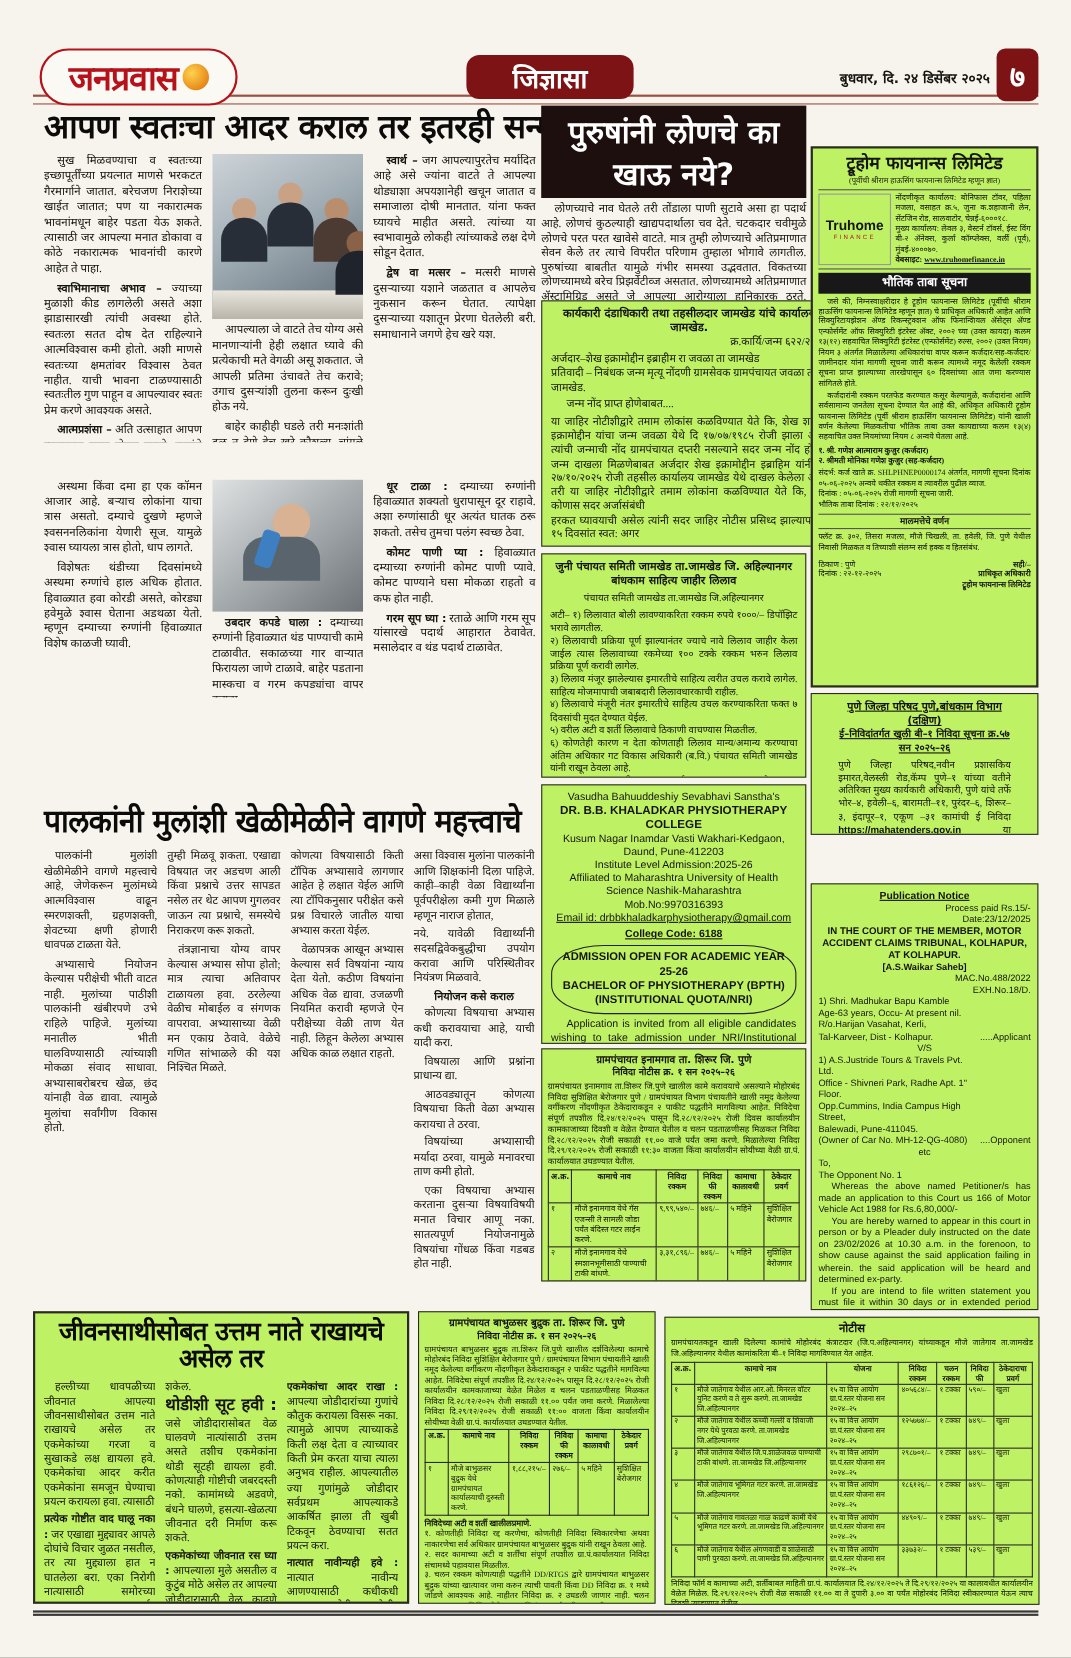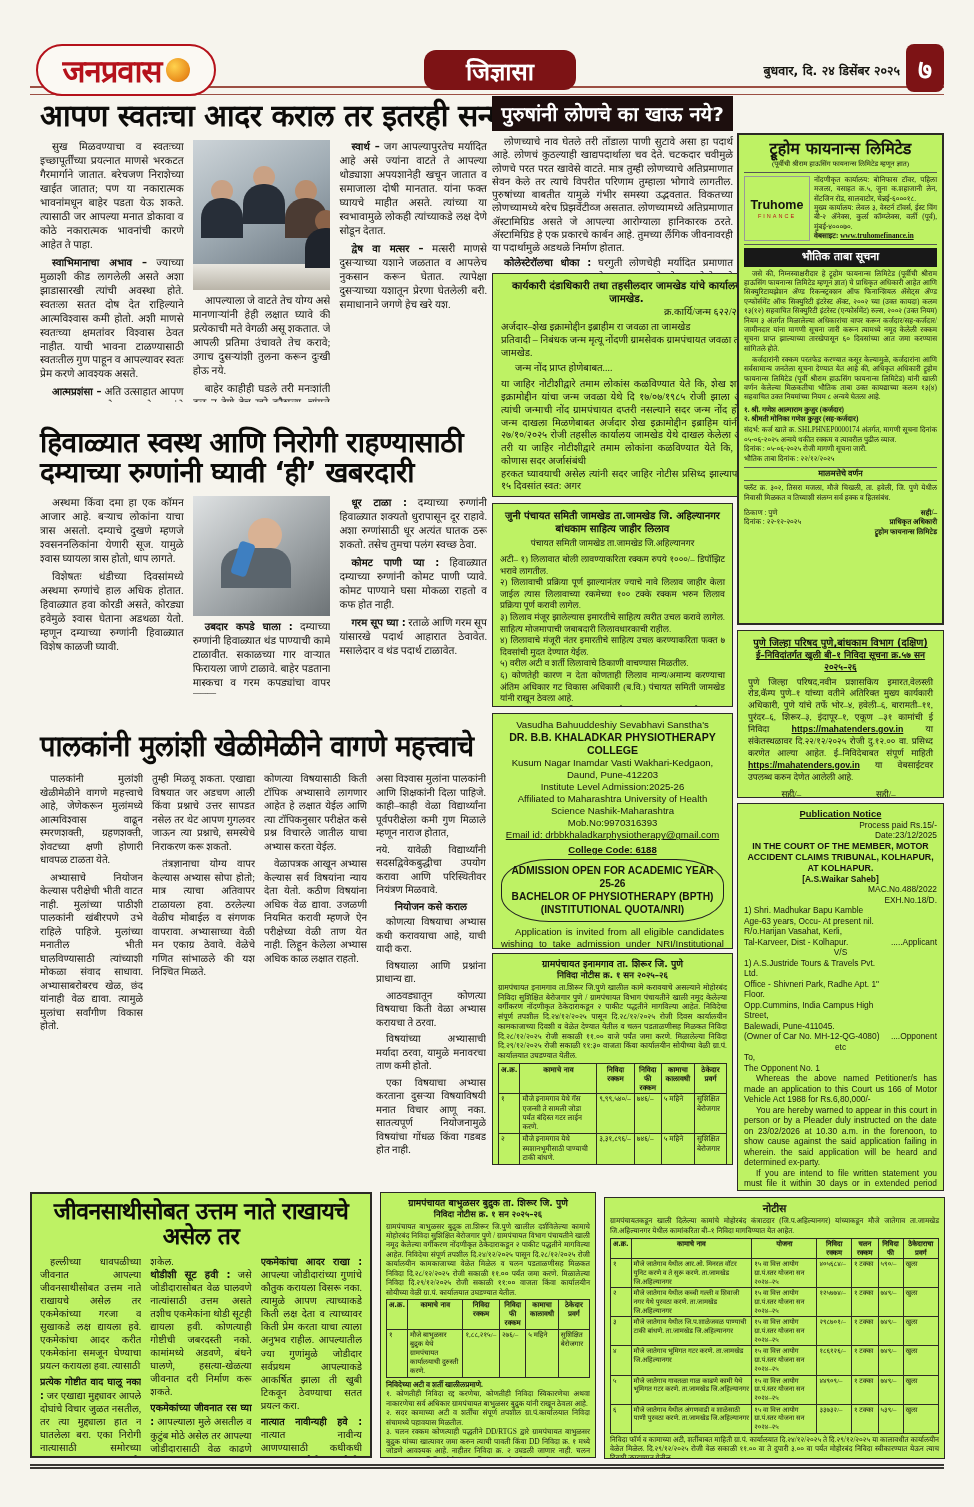--- a/index.html
+++ b/index.html
@@ -108,21 +108,21 @@
       <div class="col body-sm jt" style="width:150px;">
         <p><b class="lead">स्वार्थ –</b>
            <span>जग आपल्यापुरतेच मर्यादित आहे असे ज्यांना वाटते ते आपल्या थोड्याशा अपयशानेही खचून जातात व समाजाला दोषी मानतात. यांना फक्त घ्यायचे माहीत असते. त्यांच्या या स्वभावामुळे लोकही त्यांच्याकडे लक्ष देणे सोडून देतात.</span></p>
         <p><b class="lead">द्वेष वा मत्सर –</b>
            <span>मत्सरी माणसे दुसऱ्याच्या यशाने जळतात व आपलेच नुकसान करून घेतात. त्यापेक्षा दुसऱ्याच्या यशातून प्रेरणा घेतलेली बरी. समाधानाने जगणे हेच खरे यश.</span></p>
       </div>
     </div>
   </div>
 
   <div class="abs" style="left:492px;top:96px;width:241px;">
-    <div class="revhl" style="font-size:20px;padding:4px 2px;">पुरुषांनी लोणचे का खाऊ नये?</div>
+    <div class="revhl" style="font-size:28px;padding:4px 2px;">पुरुषांनी लोणचे का खाऊ नये?</div>
     <div class="jt" style="font-size:10.2px;line-height:1.3;margin-top:4px;">
       <p style="margin:0;text-indent:12px;">लोणच्याचे नाव घेतले तरी तोंडाला पाणी सुटावे असा हा पदार्थ आहे. लोणचं कुठल्याही खाद्यपदार्थाला चव देते. चटकदार चवीमुळे लोणचे परत परत खावेसे वाटते. मात्र तुम्ही लोणच्याचे अतिप्रमाणात सेवन केले तर त्याचे विपरीत परिणाम तुम्हाला भोगावे लागतील. पुरुषांच्या बाबतीत यामुळे गंभीर समस्या उद्भवतात. विकतच्या लोणच्यामध्ये बरेच प्रिझर्वेटीव्ज असतात. लोणच्यामध्ये अतिप्रमाणात ॲस्टामिग्रिड असते जे आपल्या आरोग्याला हानिकारक ठरते. ॲस्टामिग्रिड हे एक प्रकारचे कार्बन आहे. तुमच्या लैंगिक जीवनावरही या पदार्थामुळे अडथळे निर्माण होतात.</p>
       <p style="margin:2px 0 0;text-indent:12px;">
         <b class="lead">कोलेस्टेरॉलचा धोका :</b>
         <span>घरगुती लोणचेही मर्यादित प्रमाणात खाण्याचा प्रयत्न करा. कारण जेव्हा बाजारात लोणचे तयार केले जाते तेव्हा ते</span></p>
       <p class="gray" style="margin:2px 0 0;padding:3px 4px;">बनवण्यासाठी त्यात जास्त तेल आणि जास्त मसाले घातले जाते. जे आरोग्यासाठी अजिबात चांगले नसते. लोणच्यात वापरल्या जाणाऱ्या मसाल्यांमुळे कोलेस्ट्रॉल व इतर शारीरिक समस्यांचा धोका उद्भवतो.</p>
     </div>
   </div>
 
   <div class="box abs" style="left:492px;top:273px;width:269px;height:224px;padding:5px 8px;font-size:9.8px;line-height:1.3;">
@@ -130,24 +130,20 @@
     <div class="rt">क्र.कार्यि/जन्म ६२२/२०२५</div>
     <div style="margin-top:3px;">अर्जदार–शेख इक्रामोद्दीन इब्राहीम रा जवळा ता जामखेड</div>
     <div>प्रतिवादी – निबंधक जन्म मृत्यू नोंदणी ग्रामसेवक ग्रामपंचायत जवळा ता जामखेड.</div>
     <div style="margin:2px 0 4px 14px;">जन्म नोंद प्राप्त होणेबाबत....</div>
     <div class="jt">या जाहिर नोटीशीद्वारे तमाम लोकांस कळविण्यात येते कि, शेख शाहीन इक्रामोद्दीन यांचा जन्म जवळा येथे दि १७/०७/१९८५ रोजी झाला आहे. त्यांची जन्माची नोंद ग्रामपंचायत दप्तरी नसल्याने सदर जन्म नोंद होऊन जन्म दाखला मिळणेबाबत अर्जदार शेख इक्रामोद्दीन इब्राहिम यांनी दि २७/१०/२०२५ रोजी तहसील कार्यालय जामखेड येथे दाखल केलेला आहे. तरी या जाहिर नोटीशीद्वारे तमाम लोकांना कळविण्यात येते कि, ज्या कोणास सदर अर्जासंबंधी</div>
     <div class="jt">हरकत घ्यावयाची असेल त्यांनी सदर जाहिर नोटीस प्रसिध्द झाल्यापासून १५ दिवसांत स्वत: अगर</div>
 
   </div>
 
   <div class="abs" style="left:40px;top:428px;width:447px;">
-    <div class="hl" style="font-size:28px;">
-      <div>हिवाळ्यात स्वस्थ आणि निरोगी राहण्यासाठी</div>
-      <div>दम्याच्या रुग्णांनी घ्यावी ‘ही’ खबरदारी</div>
-    </div>
     <div class="cols" style="margin-top:8px;height:198px;">
       <div class="col body-sm jt" style="width:146px;">
         <p>अस्थमा किंवा दमा हा एक कॉमन आजार आहे. बऱ्याच लोकांना याचा त्रास असतो. दम्याचे दुखणे म्हणजे श्वसननलिकांना येणारी सूज. यामुळे श्वास घ्यायला त्रास होतो, धाप लागते.</p>
         <p>विशेषतः थंडीच्या दिवसांमध्ये अस्थमा रुग्णांचे हाल अधिक होतात. हिवाळ्यात हवा कोरडी असते, कोरड्या हवेमुळे श्वास घेताना अडथळा येतो. म्हणून दम्याच्या रुग्णांनी हिवाळ्यात विशेष काळजी घ्यावी.</p>
       </div>
       <div class="col" style="width:140px;">
         <div class="photo" style="width:140px;height:120px;background:linear-gradient(140deg,#dfe2e3,#9aa0a3 60%,#6c7275);">
           <div class="ph-person" style="left:46px;top:22px;">
               <div class="ph-head" style="width:34px;height:34px;background:#d9b294;"></div>
               <div class="ph-body" style="width:70px;background:#5a646c;margin-left:-18px;"></div>
@@ -297,21 +293,21 @@
     <div class="jt">फ्लॅट क्र. ३०२, तिसरा मजला, मौजे चिखली, ता. हवेली, जि. पुणे येथील निवासी मिळकत व तिच्याशी संलग्न सर्व हक्क व हितसंबंध.</div>
     <div class="sign-row" style="margin-top:6px;">
       <div class="pre">ठिकाण : पुणे
 दिनांक : २२-१२-२०२५</div>
       <div class="pre rt b">सही/–
 प्राधिकृत अधिकारी
 ट्रूहोम फायनान्स लिमिटेड</div>
     </div>
   </div>
 
-  <div class="box abs" style="left:737px;top:630px;width:207px;height:168px;padding:5px 10px;font-size:8.8px;line-height:1.35;">
+  <div class="box abs" style="left:737px;top:630px;width:207px;height:129px;padding:5px 24px;font-size:8.8px;line-height:1.35;">
     <div class="ntitle ctr" style="font-size:9.8px;text-decoration:underline;">पुणे जिल्हा परिषद पुणे,बांधकाम विभाग (दक्षिण)</div>
     <div class="ntitle ctr" style="font-size:9px;text-decoration:underline;margin-bottom:3px;">ई–निविदांतर्गत खुली बी–१ निविदा सूचना क्र.५७ सन २०२५–२६</div>
     <div class="jt">
       <span>पुणे जिल्हा परिषद,नवीन प्रशासकिय इमारत,वेलस्ली रोड,कॅम्प पुणे–१ यांच्या वतीने अतिरिक्त मुख्य कार्यकारी अधिकारी, पुणे यांचे तर्फे भोर–४, हवेली–६, बारामती–११, पुरंदर–६, शिरूर–३, इंदापूर–१, एकूण –३१ कामांची ई निविदा</span>
       <a class="link eng">https://mahatenders.gov.in</a>
       <span>या संकेतस्थळावर दि.२२/१२/२०२५ रोजी दु.१२.०० वा. प्रसिध्द करणेत आल्या आहेत. ई–निविदेबाबत संपूर्ण माहिती</span>
       <a class="link eng">https://mahatenders.gov.in</a>
       <span>या वेबसाईटवर उपलब्ध करुन देणेत आलेली आहे.</span>
     </div>
     <div class="sign-row ctr" style="margin-top:6px;">
@@ -360,21 +356,21 @@
   <div class="box abs" style="left:30px;top:1192px;width:342px;height:266px;border-width:2px;padding:5px 8px;">
     <div class="hl ctr" style="font-size:23px;">जीवनसाथीसोबत उत्तम नाते राखायचे असेल तर</div>
     <div class="cols" style="margin-top:6px;height:206px;">
       <div class="col jt" style="width:104px;font-size:9.8px;line-height:1.33;">
         <p style="margin:0 0 3px;text-indent:10px;">हल्लीच्या धावपळीच्या जीवनात आपल्या जीवनसाथीसोबत उत्तम नाते राखायचे असेल तर एकमेकांच्या गरजा व सुखाकडे लक्ष द्यायला हवे. एकमेकांचा आदर करीत एकमेकांना समजून घेण्याचा प्रयत्न करायला हवा. त्यासाठी</p>
         <p style="margin:0;"><b class="lead" style="font-size:9.6px;">प्रत्येक गोष्टीत वाद घालू नका :</b>
           <span>जर एखाद्या मुद्द्यावर आपले दोघांचे विचार जुळत नसतील, तर त्या मुद्द्याला हात न घातलेला बरा. एका निरोगी नात्यासाठी समोरच्या माणसाच्या वाईट सवयींसोबतच गुणांकडेही लक्ष द्यावे. आपल्या जोडीदाराच्या सवयी बदलणे थोडे कठीण असले तरी अशक्य नसते. आपल्या प्रयत्नांना प्रेमाची जोड दिली तर त्याचा अनुकूल परिणाम होऊ</span></p>
       </div>
       <div class="col jt" style="width:104px;font-size:9.8px;line-height:1.33;">
         <p style="margin:0;">शकेल.</p>
-        <p style="margin:0 0 3px;"><b class="lead" style="font-size:10px;">थोडीशी सूट हवी :</b>
+        <p style="margin:0 0 3px;"><b class="lead" style="font-size:15px;">थोडीशी सूट हवी :</b>
           <span>जसे जोडीदारासोबत वेळ घालवणे नात्यांसाठी उत्तम असते तशीच एकमेकांना थोडी सूटही द्यायला हवी. कोणत्याही गोष्टीची जबरदस्ती नको. कामांमध्ये अडवणे, बंधने घालणे, हसत्या-खेळत्या जीवनात दरी निर्माण करू शकते.</span></p>
         <p style="margin:0;"><b class="lead" style="font-size:9.6px;">एकमेकांच्या जीवनात रस घ्या :</b>
           <span>आपल्याला मुले असतील व कुटुंब मोठे असेल तर आपल्या जोडीदारासाठी वेळ काढणे आपल्याला कठीण जाऊ शकते. तरीही एकमेकांशी बोलायला थोडा वेळ काढा. काही क्षणांचा संवादही आपल्याला एकमेकांशी बांधून ठेवील. यासाठी जोडीदारावर कामाचा जास्त ताण नसेल अशी वेळ निवडा.</span></p>
       </div>
       <div class="col jt" style="width:104px;font-size:9.8px;line-height:1.33;">
         <p style="margin:0 0 3px;"><b class="lead" style="font-size:9.6px;">एकमेकांचा आदर राखा :</b>
           <span>आपल्या जोडीदारांच्या गुणांचे कौतुक करायला विसरू नका. त्यामुळे आपण त्याच्याकडे किती लक्ष देता व त्याच्यावर किती प्रेम करता याचा त्याला अनुभव राहील. आपल्यातील ज्या गुणांमुळे जोडीदार सर्वप्रथम आपल्याकडे आकर्षित झाला ती खुबी टिकवून ठेवण्याचा सतत प्रयत्न करा.</span></p>
         <p style="margin:0;"><b class="lead" style="font-size:9.6px;">नात्यात नावीन्यही हवे :</b>
           <span>नात्यात नावीन्य आणण्यासाठी कधीकधी जागा बदलणेही फायदेशीर असते. एखाद्या नव्या रेस्टॉरंटमध्ये जेवायला जा. जीवनात सतत काही नवे होत राहिल्यास नात्यातील साचेबंदपणा नाहीसा होतो. कल्पकता वापरून नवे प्रयोग करू शकता.</span></p>
       </div>

